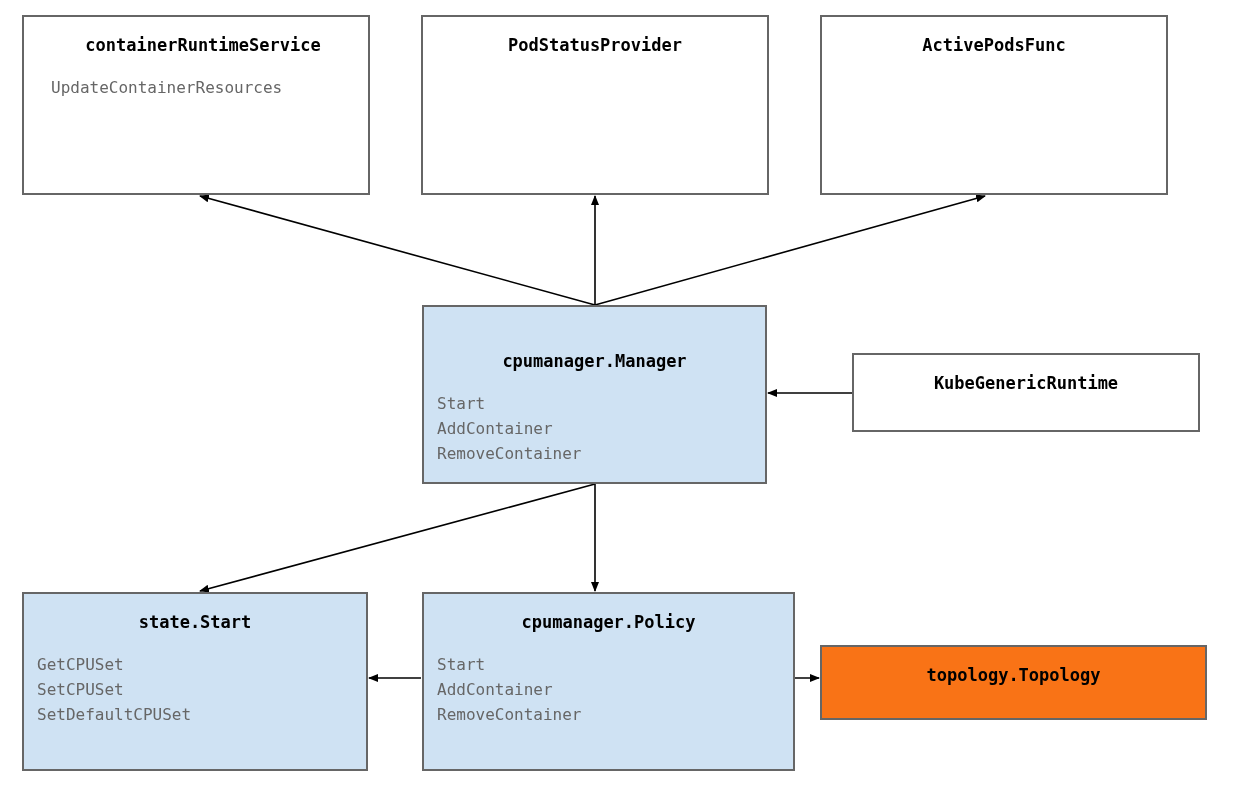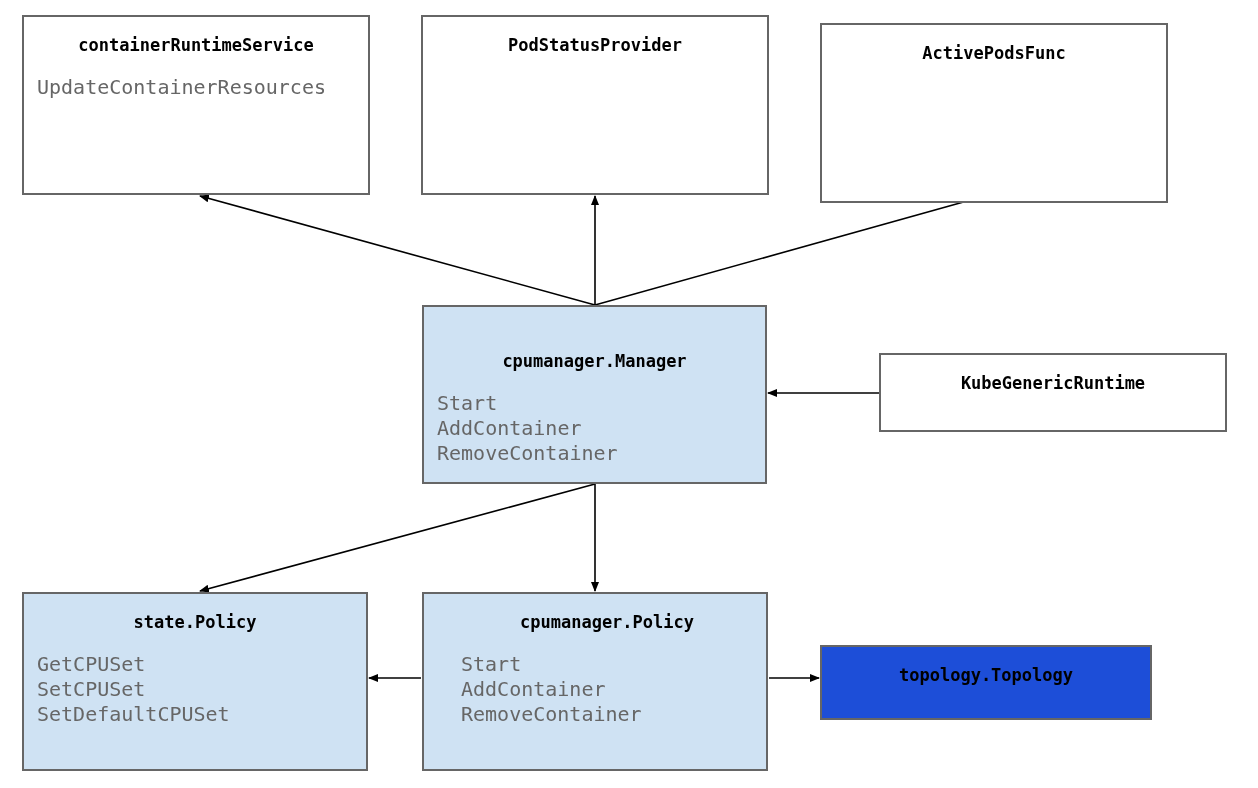--- a/index.html
+++ b/index.html
@@ -40,21 +40,21 @@
     color: #000000;
     font-size: 17px;
     letter-spacing: 0px;
     margin-top: 18px;
     white-space: nowrap;
   }
   .node-methods {
     margin-top: 20px;
     padding-left: 13px;
     color: #666666;
-    font-size: 20px;
+    font-size: 16px;
     line-height: 25px;
   }
   .node-methods .m {
     white-space: nowrap;
   }
   
 </style>
 </head>
 <body>
 
@@ -72,57 +72,57 @@
         <polyline points="595,305 985,196" fill="none" stroke="#000000" stroke-width="1.6" marker-end="url(#arrowhead)"></polyline>
         <polyline points="902,393 768,393" fill="none" stroke="#000000" stroke-width="1.6" marker-end="url(#arrowhead)"></polyline>
         <polyline points="595,484 200,591" fill="none" stroke="#000000" stroke-width="1.6" marker-end="url(#arrowhead)"></polyline>
         <polyline points="595,484 595,591" fill="none" stroke="#000000" stroke-width="1.6" marker-end="url(#arrowhead)"></polyline>
         <polyline points="421,678 369,678" fill="none" stroke="#000000" stroke-width="1.6" marker-end="url(#arrowhead)"></polyline>
         <polyline points="769,678 819,678" fill="none" stroke="#000000" stroke-width="1.6" marker-end="url(#arrowhead)"></polyline>
       </g>
   </svg>
 
   <div id="node-layer">
-      <div class="node" style="left: 22px; top: 15px; width: 348px; height: 180px; border-color: rgb(102, 102, 102);">
+      <div class="node" style="left: 22px; top: 15px; width: 348px; height: 180px; border-color: rgb(102, 102, 102); padding-left: 14px;">
         <div class="node-title" style="color: rgb(0, 0, 0);">containerRuntimeService</div>
         <div class="node-methods" style="color: rgb(102, 102, 102);">
           <div class="m">UpdateContainerResources</div>
         </div>
       </div>
       <div class="node" style="left: 421px; top: 15px; width: 348px; height: 180px; border-color: rgb(102, 102, 102);">
         <div class="node-title" style="color: rgb(0, 0, 0);">PodStatusProvider</div>
       </div>
-      <div class="node" style="left: 820px; top: 15px; width: 348px; height: 180px; border-color: rgb(102, 102, 102); margin-top: 8px;">
+      <div class="node" style="left: 820px; top: 15px; width: 348px; height: 180px; border-color: rgb(102, 102, 102);">
         <div class="node-title" style="color: rgb(0, 0, 0);">ActivePodsFunc</div>
       </div>
       <div class="node filled" style="left: 422px; top: 305px; width: 345px; height: 179px; border-color: rgb(102, 102, 102); background: rgb(207, 226, 243);">
         <div class="node-title" style="color: rgb(0, 0, 0); margin-top: 44px;">cpumanager.Manager</div>
         <div class="node-methods" style="color: rgb(102, 102, 102);">
           <div class="m">Start</div>
           <div class="m">AddContainer</div>
           <div class="m">RemoveContainer</div>
         </div>
       </div>
-      <div class="node" style="left: 879px; top: 353px; width: 348px; height: 79px; border-color: rgb(102, 102, 102);">
+      <div class="node" style="left: 852px; top: 353px; width: 348px; height: 79px; border-color: rgb(102, 102, 102);">
         <div class="node-title" style="color: rgb(0, 0, 0);">KubeGenericRuntime</div>
       </div>
       <div class="node filled" style="left: 22px; top: 592px; width: 346px; height: 179px; border-color: rgb(102, 102, 102); background: rgb(207, 226, 243);">
-        <div class="node-title" style="color: rgb(0, 0, 0);">state.Policy</div>
+        <div class="node-title" style="color: rgb(0, 0, 0);">state.Start</div>
         <div class="node-methods" style="color: rgb(102, 102, 102);">
           <div class="m">GetCPUSet</div>
           <div class="m">SetCPUSet</div>
           <div class="m">SetDefaultCPUSet</div>
         </div>
       </div>
-      <div class="node filled" style="left: 422px; top: 592px; width: 346px; height: 179px; border-color: rgb(102, 102, 102); background: rgb(207, 226, 243); padding-left: 24px;">
+      <div class="node filled" style="left: 422px; top: 592px; width: 373px; height: 179px; border-color: rgb(102, 102, 102); background: rgb(207, 226, 243);">
         <div class="node-title" style="color: rgb(0, 0, 0);">cpumanager.Policy</div>
         <div class="node-methods" style="color: rgb(102, 102, 102);">
           <div class="m">Start</div>
           <div class="m">AddContainer</div>
           <div class="m">RemoveContainer</div>
         </div>
       </div>
-      <div class="node filled" style="left: 820px; top: 645px; width: 332px; height: 75px; border-color: rgb(102, 102, 102); background: #1d4ed8;">
+      <div class="node filled" style="left: 820px; top: 645px; width: 387px; height: 75px; border-color: rgb(102, 102, 102); background: #f97316;">
         <div class="node-title" style="color: rgb(0, 0, 0);">topology.Topology</div>
       </div>
     </div>
 
 </div>
 
 </body></html>

